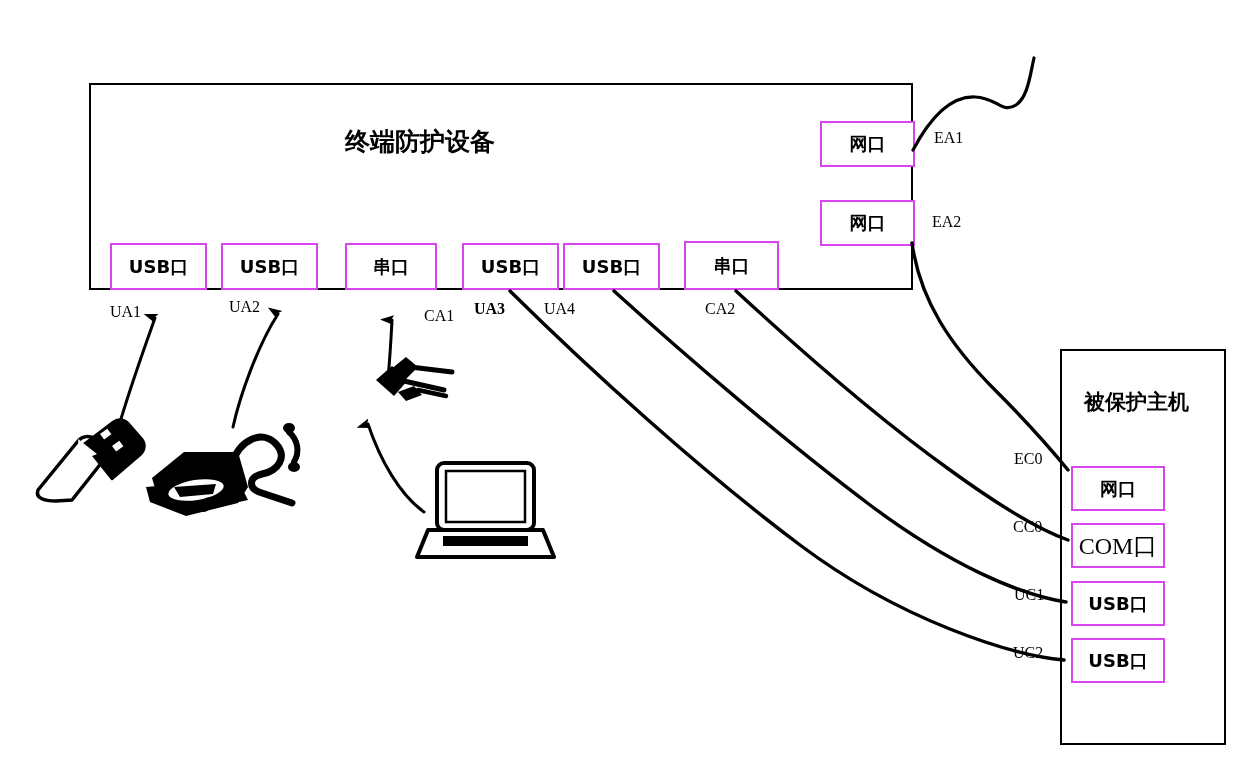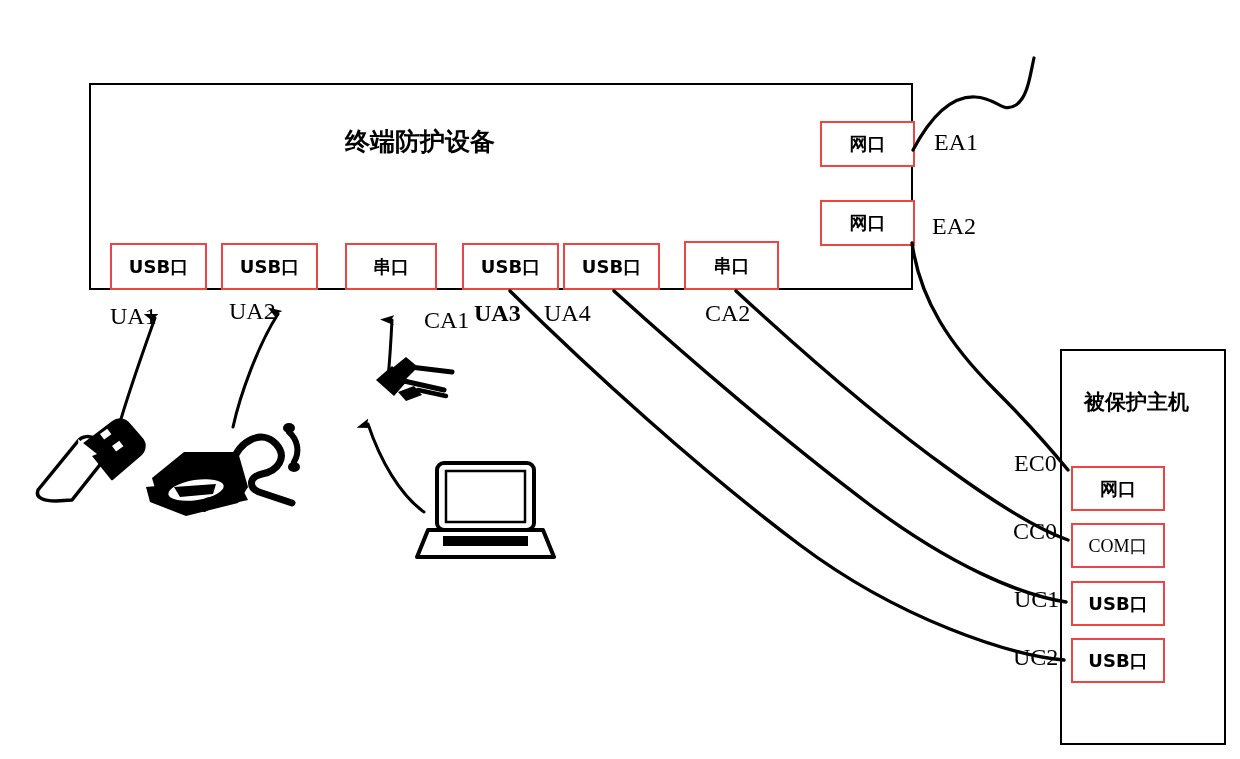--- a/index.html
+++ b/index.html
@@ -43,35 +43,35 @@
     font-size: 21px;
   }
   .netlabel {
     font-size: 22px;
     text-align: center;
   }
   .portlbl-cn {
     font-size: 18px;
   }
   .portlbl-lat {
-    font-size: 18px;
+    font-size: 24px;
   }
   .conn {
-    font-size: 24px;
+    font-size: 16px;
   }
   .boxline {
     position: absolute;
     box-sizing: border-box;
     border: 2px solid #000;
     background: transparent;
   }
   .portbox {
     position: absolute;
     box-sizing: border-box;
-    border: 2px solid #ef4444;
+    border: 2px solid #d946ef;
     background: #ffffff;
     display: flex;
     align-items: center;
     justify-content: center;
   }
   .portbox span { pointer-events: none; }
 </style>
 </head>
 <body>
 

